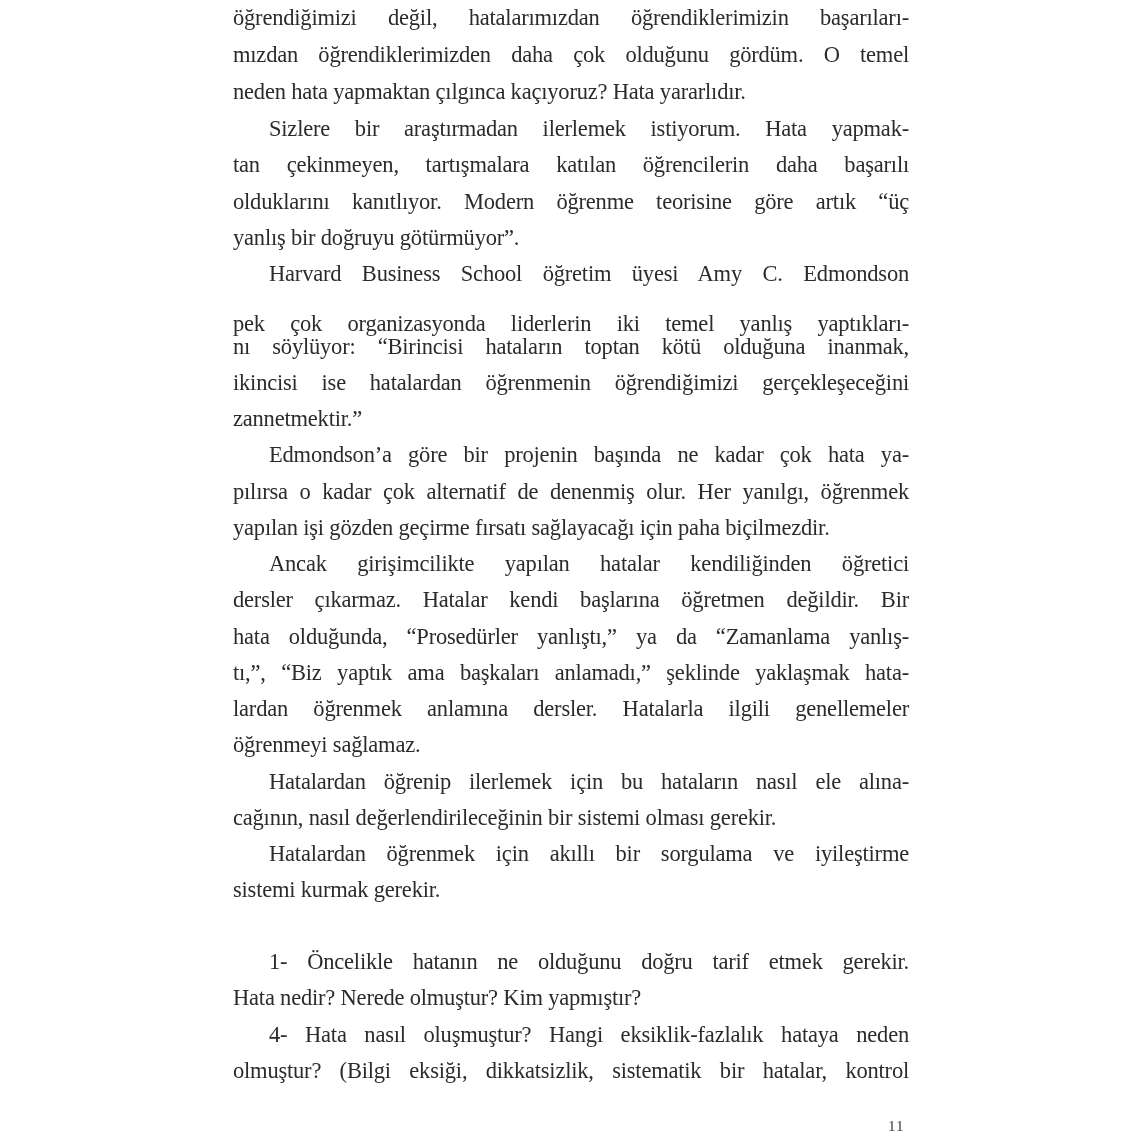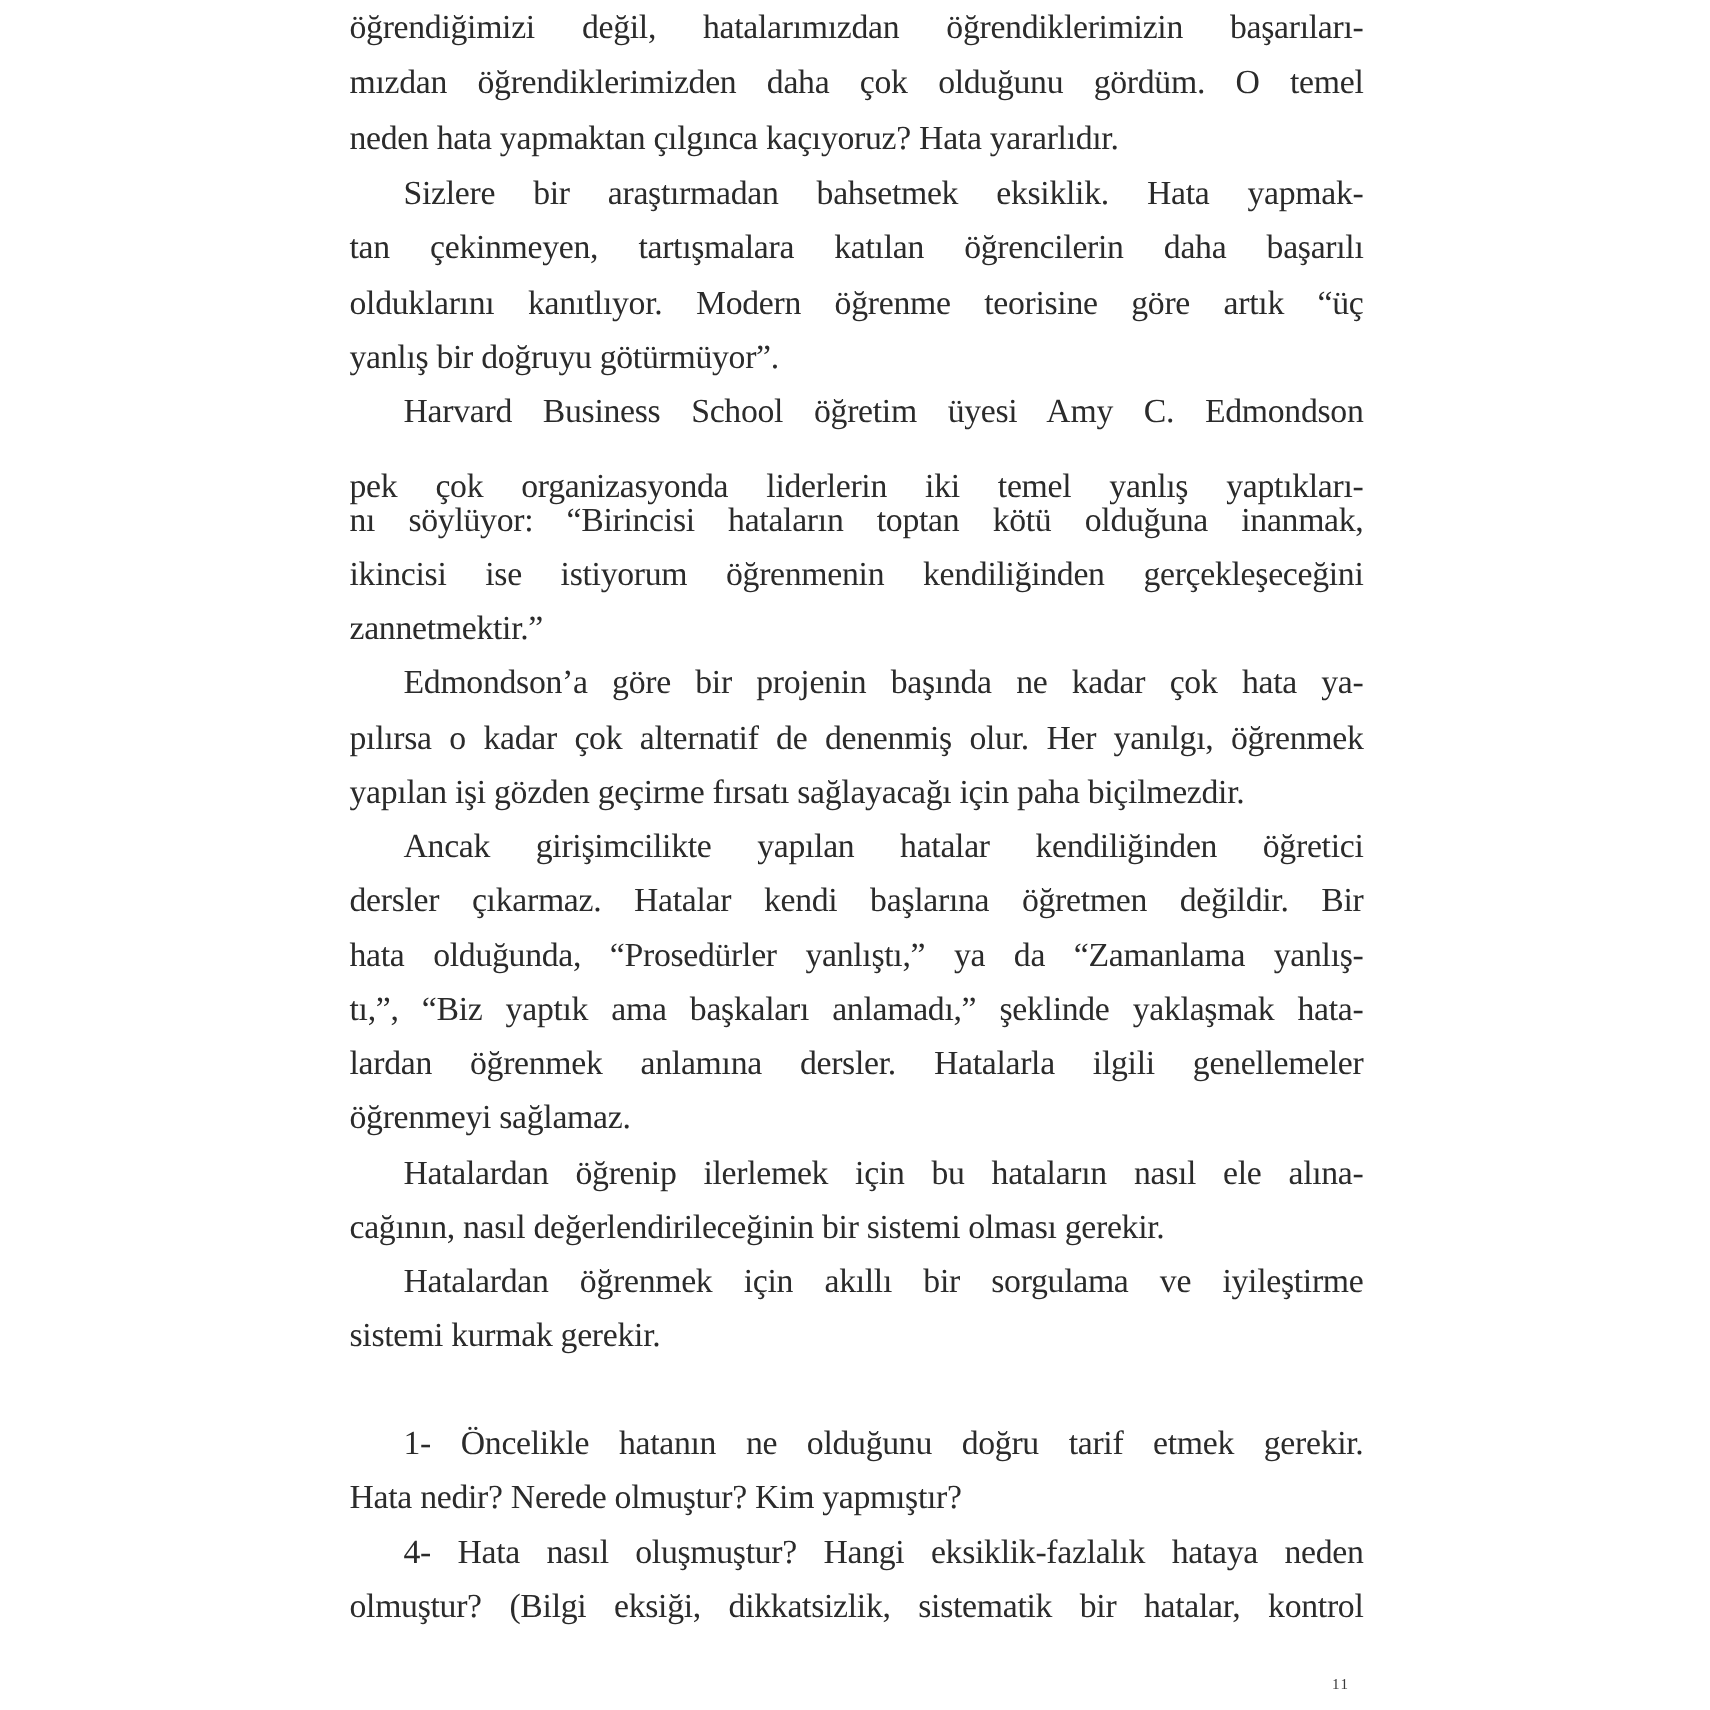--- a/index.html
+++ b/index.html
@@ -38,48 +38,48 @@
     }
     .line.indent {
       left: 36px;
       width: 640px;
     }
     .page-number {
       position: absolute;
       left: 888px;
       top: 1118px;
       font-family: "Liberation Serif", "DejaVu Serif", serif;
-      font-size: 10px;
+      font-size: 15px;
       color: #3a3a3a;
       letter-spacing: 1px;
     }
   </style>
 </head>
 <body>
 
 <div class="page">
 
   <div>
     <div class="line" style="top:3px">öğrendiğimizi değil, hatalarımızdan öğrendiklerimizin başarıları-</div>
     <div class="line" style="top:40px">mızdan öğrendiklerimizden daha çok olduğunu gördüm. O temel</div>
     <div class="line last" style="top:77px">neden hata yapmaktan çılgınca kaçıyoruz? Hata yararlıdır.</div>
   </div>
 
   <div>
-    <div class="line indent" style="top:114px">Sizlere bir araştırmadan bahsetmek eksiklik. Hata yapmak-</div>
+    <div class="line indent" style="top:114px">Sizlere bir araştırmadan ilerlemek istiyorum. Hata yapmak-</div>
     <div class="line" style="top:150px">tan çekinmeyen, tartışmalara katılan öğrencilerin daha başarılı</div>
     <div class="line" style="top:187px">olduklarını kanıtlıyor. Modern öğrenme teorisine göre artık “üç</div>
     <div class="line last" style="top:223px">yanlış bir doğruyu götürmüyor”.</div>
   </div>
 
   <div>
     <div class="line indent" style="top:259px">Harvard Business School öğretim üyesi Amy C. Edmondson</div>
     <div class="line" style="top:309px">pek çok organizasyonda liderlerin iki temel yanlış yaptıkları-</div>
     <div class="line" style="top:332px">nı söylüyor: “Birincisi hataların toptan kötü olduğuna inanmak,</div>
-    <div class="line" style="top:368px">ikincisi ise istiyorum öğrenmenin kendiliğinden gerçekleşeceğini</div>
+    <div class="line" style="top:368px">ikincisi ise hatalardan öğrenmenin öğrendiğimizi gerçekleşeceğini</div>
     <div class="line last" style="top:404px">zannetmektir.”</div>
   </div>
 
   <div>
     <div class="line indent" style="top:440px">Edmondson’a göre bir projenin başında ne kadar çok hata ya-</div>
     <div class="line" style="top:477px">pılırsa o kadar çok alternatif de denenmiş olur. Her yanılgı, öğrenmek</div>
     <div class="line last" style="top:513px">yapılan işi gözden geçirme fırsatı sağlayacağı için paha biçilmezdir.</div>
   </div>
 
   <div>

